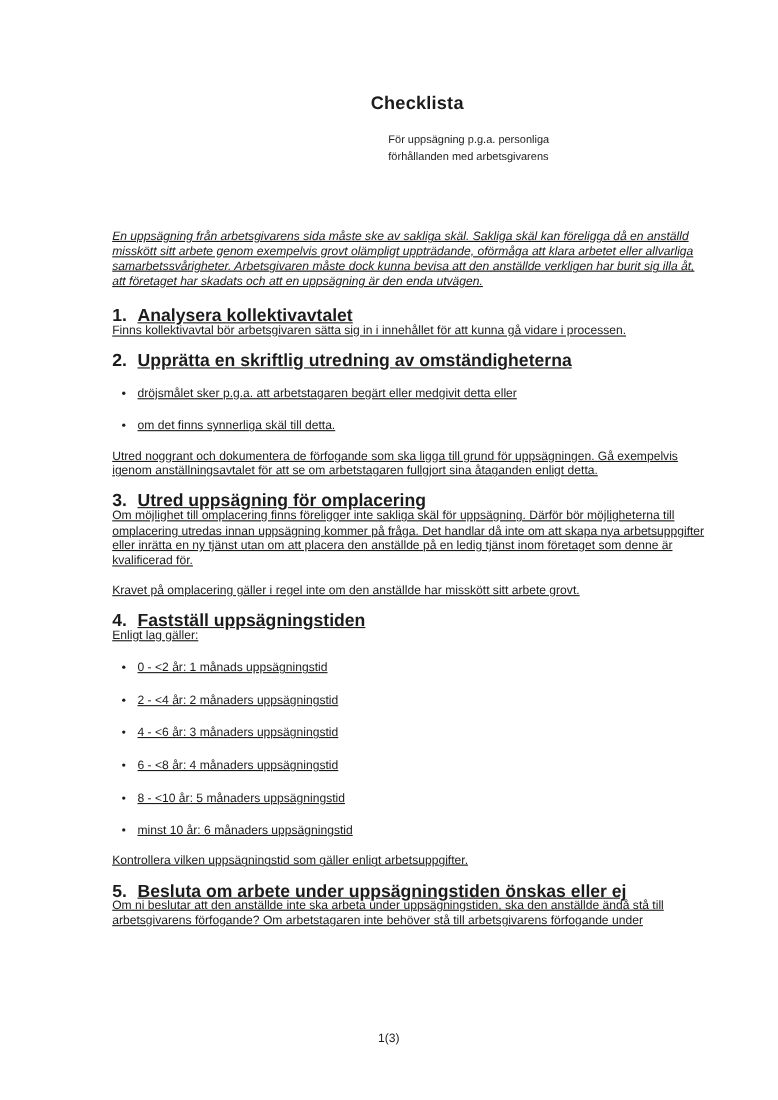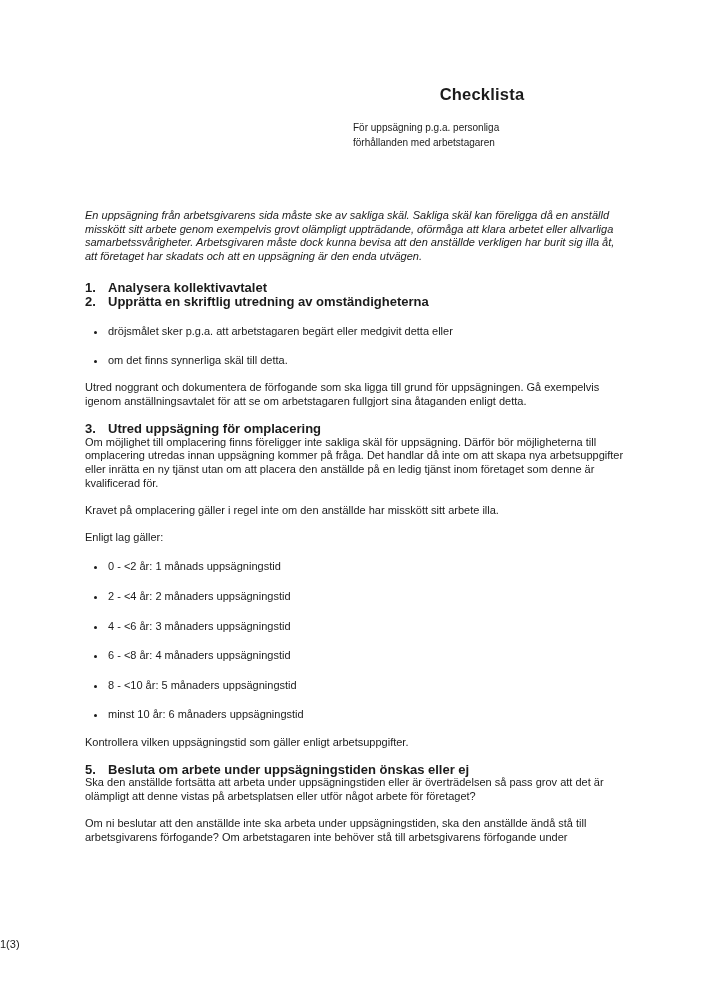--- a/index.html
+++ b/index.html
@@ -19,120 +19,121 @@
     left: 337px;
     top: 85px;
     width: 290px;
   }
   .doc-title {
     margin: 0 0 2px 0;
     font-size: 16.5px;
     line-height: 19px;
     font-weight: bold;
     letter-spacing: 0.2px;
-    text-align: center;
   }
   .doc-subtitle {
     margin: 16px;
     font-size: 10px;
     line-height: 15px;
     font-weight: normal;
   }
 
   .doc-body {
     position: absolute;
-    left: 85px;
+    left: 102px;
     top: 209px;
     width: 542px;
     font-size: 11px;
     line-height: 13.6px;
+    text-decoration: underline;
   }
 
   .intro {
     margin: 0 0 18px 0;
     font-style: italic;
   }
 
   .para { margin: 0 0 13.6px 0; }
 
   .sec-heading {
     margin: 0;
-    font-size: 13px;
+    font-size: 16px;
     line-height: 13.6px;
     font-weight: bold;
   }
   .sec-num {
     display: inline-block;
     width: 23px;
   }
 
   ul.bullets {
     margin: 0 0 13.6px 0;
     padding: 0 0 0 22px;
     list-style: disc;
   }
   ul.bullets li { padding-left: 1px; margin-top: 16px; }
 
   .doc-footer {
     position: absolute;
     left: 0;
     top: 938px;
     width: 707px;
-    text-align: left;
+    text-align: center;
     font-size: 11px;
     line-height: 13.6px;
   }
 </style>
 </head>
 <body>
 
 <div class="page">
 
   <header class="doc-header">
     <h1 class="doc-title">Checklista</h1>
     <p class="doc-subtitle">
       <span>För uppsägning p.g.a. personliga</span><br>
-      <span>förhållanden med arbetstagaren</span>
+      <span>förhållanden med arbetsgivarens</span>
     </p>
   </header>
 
   <main class="doc-body">
     <p class="intro">En uppsägning från arbetsgivarens sida måste ske av sakliga skäl. Sakliga skäl kan föreligga då en anställd misskött sitt arbete genom exempelvis grovt olämpligt uppträdande, oförmåga att klara arbetet eller allvarliga samarbetssvårigheter. Arbetsgivaren måste dock kunna bevisa att den anställde verkligen har burit sig illa åt, att företaget har skadats och att en uppsägning är den enda utvägen.</p>
     <div>
         <section>
           <h2 class="sec-heading"><span class="sec-num">1.</span><span>Analysera kollektivavtalet</span></h2>
+          <p class="para">Finns kollektivavtal bör arbetsgivaren sätta sig in i innehållet för att kunna gå vidare i processen.</p>
         </section>
         <section>
           <h2 class="sec-heading"><span class="sec-num">2.</span><span>Upprätta en skriftlig utredning av omständigheterna</span></h2>
           <ul class="bullets">
             <li>dröjsmålet sker p.g.a. att arbetstagaren begärt eller medgivit detta eller</li>
             <li>om det finns synnerliga skäl till detta.</li>
           </ul>
           <p class="para">Utred noggrant och dokumentera de förfogande som ska ligga till grund för uppsägningen. Gå exempelvis igenom anställningsavtalet för att se om arbetstagaren fullgjort sina åtaganden enligt detta.</p>
         </section>
         <section>
           <h2 class="sec-heading"><span class="sec-num">3.</span><span>Utred uppsägning för omplacering</span></h2>
           <p class="para">Om möjlighet till omplacering finns föreligger inte sakliga skäl för uppsägning. Därför bör möjligheterna till omplacering utredas innan uppsägning kommer på fråga. Det handlar då inte om att skapa nya arbetsuppgifter eller inrätta en ny tjänst utan om att placera den anställde på en ledig tjänst inom företaget som denne är kvalificerad för.</p>
-          <p class="para">Kravet på omplacering gäller i regel inte om den anställde har misskött sitt arbete illa.</p>
+          <p class="para">Kravet på omplacering gäller i regel inte om den anställde har misskött sitt arbete grovt.</p>
         </section>
         <section>
+          <h2 class="sec-heading"><span class="sec-num">4.</span><span>Fastställ uppsägningstiden</span></h2>
           <p class="para">Enligt lag gäller:</p>
           <ul class="bullets">
             <li>0 - &lt;2 år: 1 månads uppsägningstid</li>
             <li>2 - &lt;4 år: 2 månaders uppsägningstid</li>
             <li>4 - &lt;6 år: 3 månaders uppsägningstid</li>
             <li>6 - &lt;8 år: 4 månaders uppsägningstid</li>
             <li>8 - &lt;10 år: 5 månaders uppsägningstid</li>
             <li>minst 10 år: 6 månaders uppsägningstid</li>
           </ul>
           <p class="para">Kontrollera vilken uppsägningstid som gäller enligt arbetsuppgifter.</p>
         </section>
         <section>
           <h2 class="sec-heading"><span class="sec-num">5.</span><span>Besluta om arbete under uppsägningstiden önskas eller ej</span></h2>
-          <p class="para">Ska den anställde fortsätta att arbeta under uppsägningstiden eller är överträdelsen så pass grov att det är olämpligt att denne vistas på arbetsplatsen eller utför något arbete för företaget?</p>
           <p class="para">Om ni beslutar att den anställde inte ska arbeta under uppsägningstiden, ska den anställde ändå stå till arbetsgivarens förfogande? Om arbetstagaren inte behöver stå till arbetsgivarens förfogande under</p>
         </section>
       </div>
   </main>
 
   <footer class="doc-footer">
     <span>1(3)</span>
   </footer>
 
 </div>

